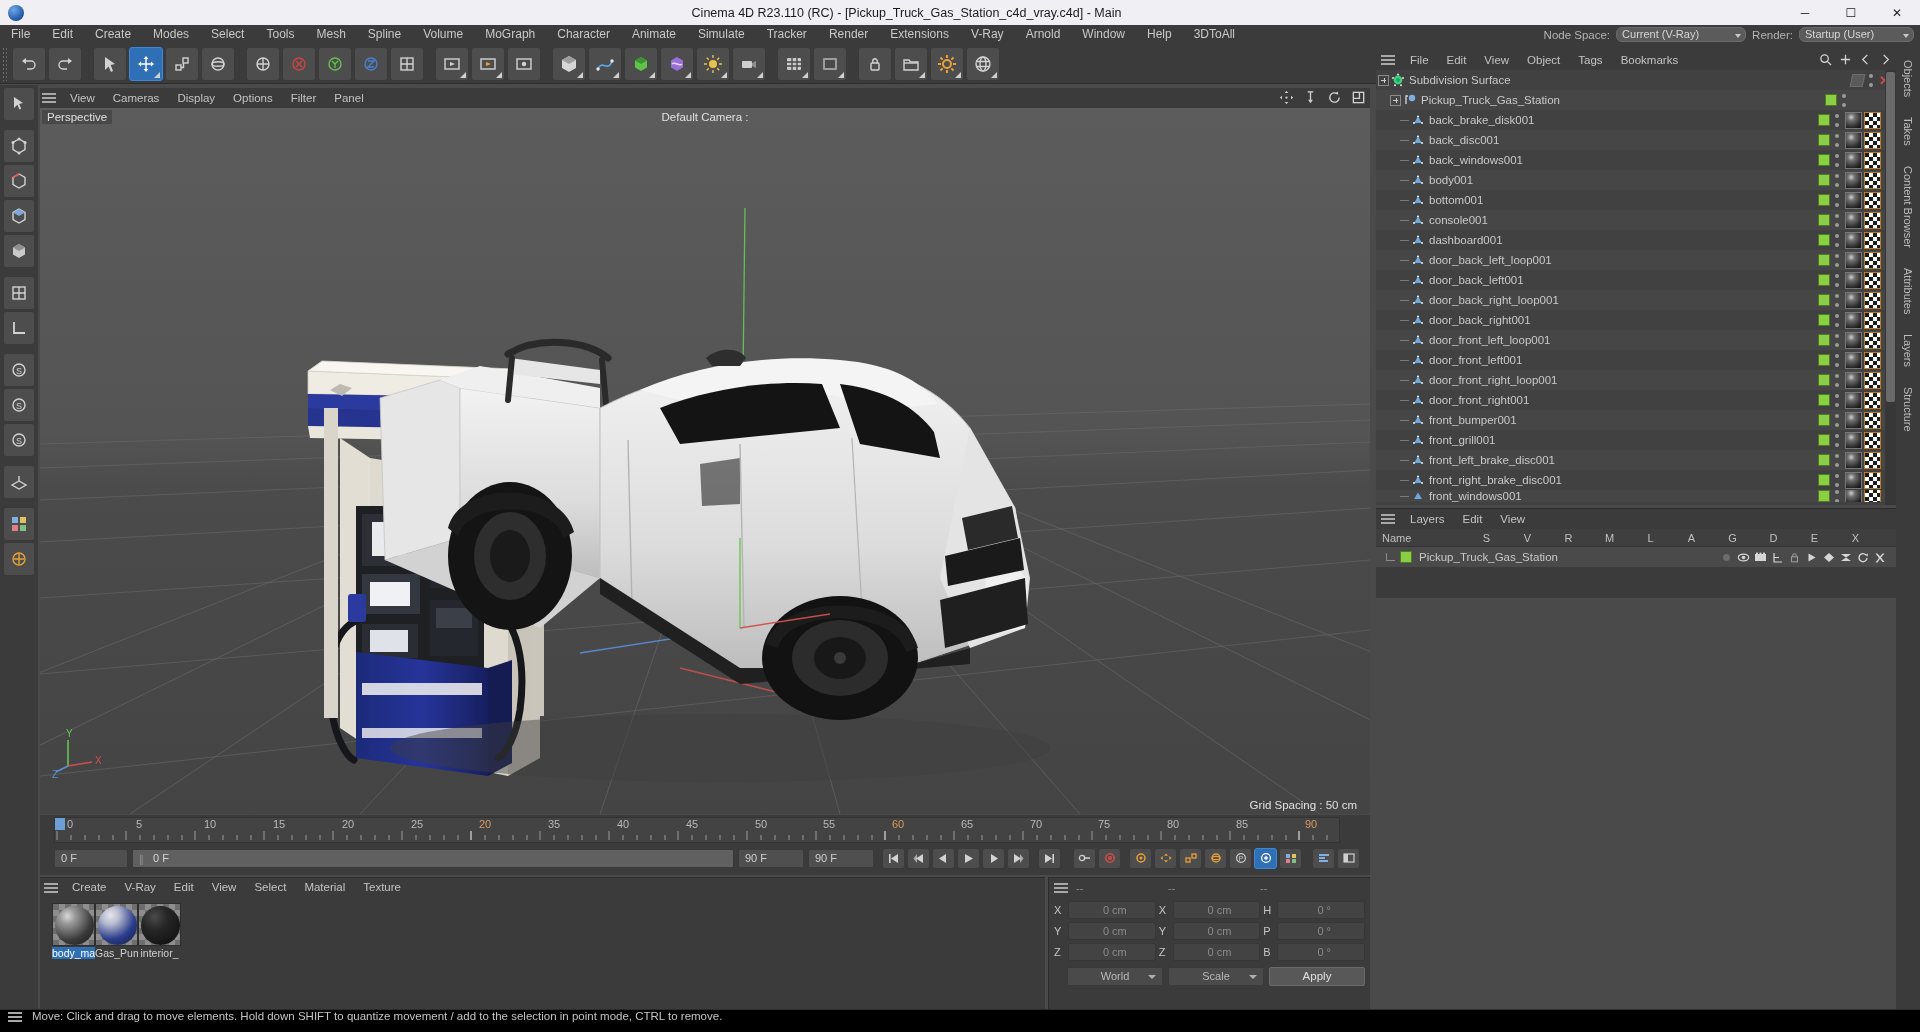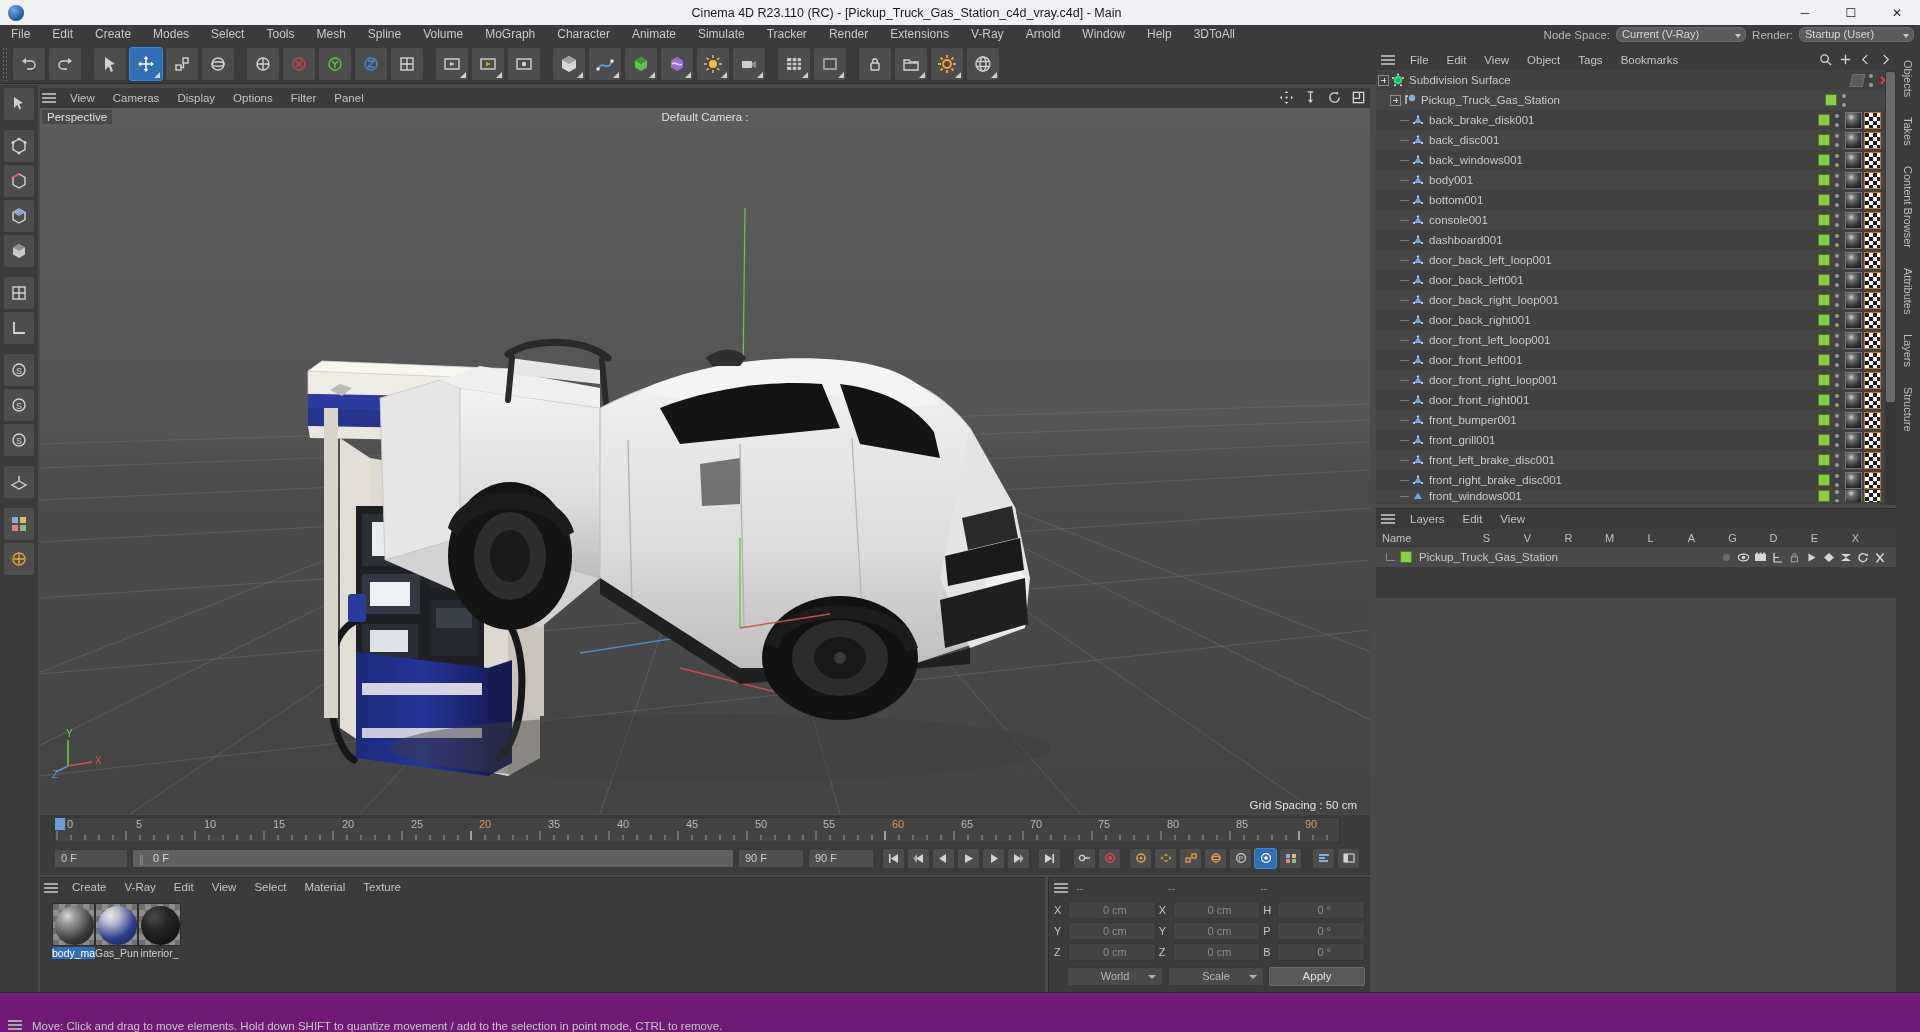--- a/index.html
+++ b/index.html
@@ -295,23 +295,23 @@
     position: absolute; right: 0; top: 44px; width: 24px; height: 988px;
     background: #3b3b3b; display: flex; flex-direction: column; align-items: center; padding-top: 6px;
   }
   .rtab {
     writing-mode: vertical-rl; text-orientation: mixed;
     font-size: 11px; color: #bdbdbd; padding: 10px 4px; white-space: nowrap;
   }
 
   
   .statusbar {
-    position: absolute; left: 0; bottom: 0; width: 1920px; height: 40px;
-    background: #701a75; border-top: 1px solid #2d2d2d;
-    display: flex; align-items: flex-end;
+    position: absolute; left: 0; bottom: 0; width: 1920px; height: 23px;
+    background: #000000; border-top: 1px solid #2d2d2d;
+    display: flex; align-items: flex-start;
   }
   .statusbar .hgrip { width: 14px; height: 14px; margin: 0 10px 0 8px;
     display: flex; flex-direction: column; justify-content: center; gap: 2px; }
   .statusbar .hgrip i { display: block; height: 2px; background: #a8a8a8; }
   .statusbar .stext { font-size: 11.5px; color: #c5c5c5; }
 
   .ico { stroke: #d2d2d2; fill: none; stroke-width: 1.4; }
   .ico-f { fill: #d2d2d2; stroke: none; }
 </style>
 </head>

